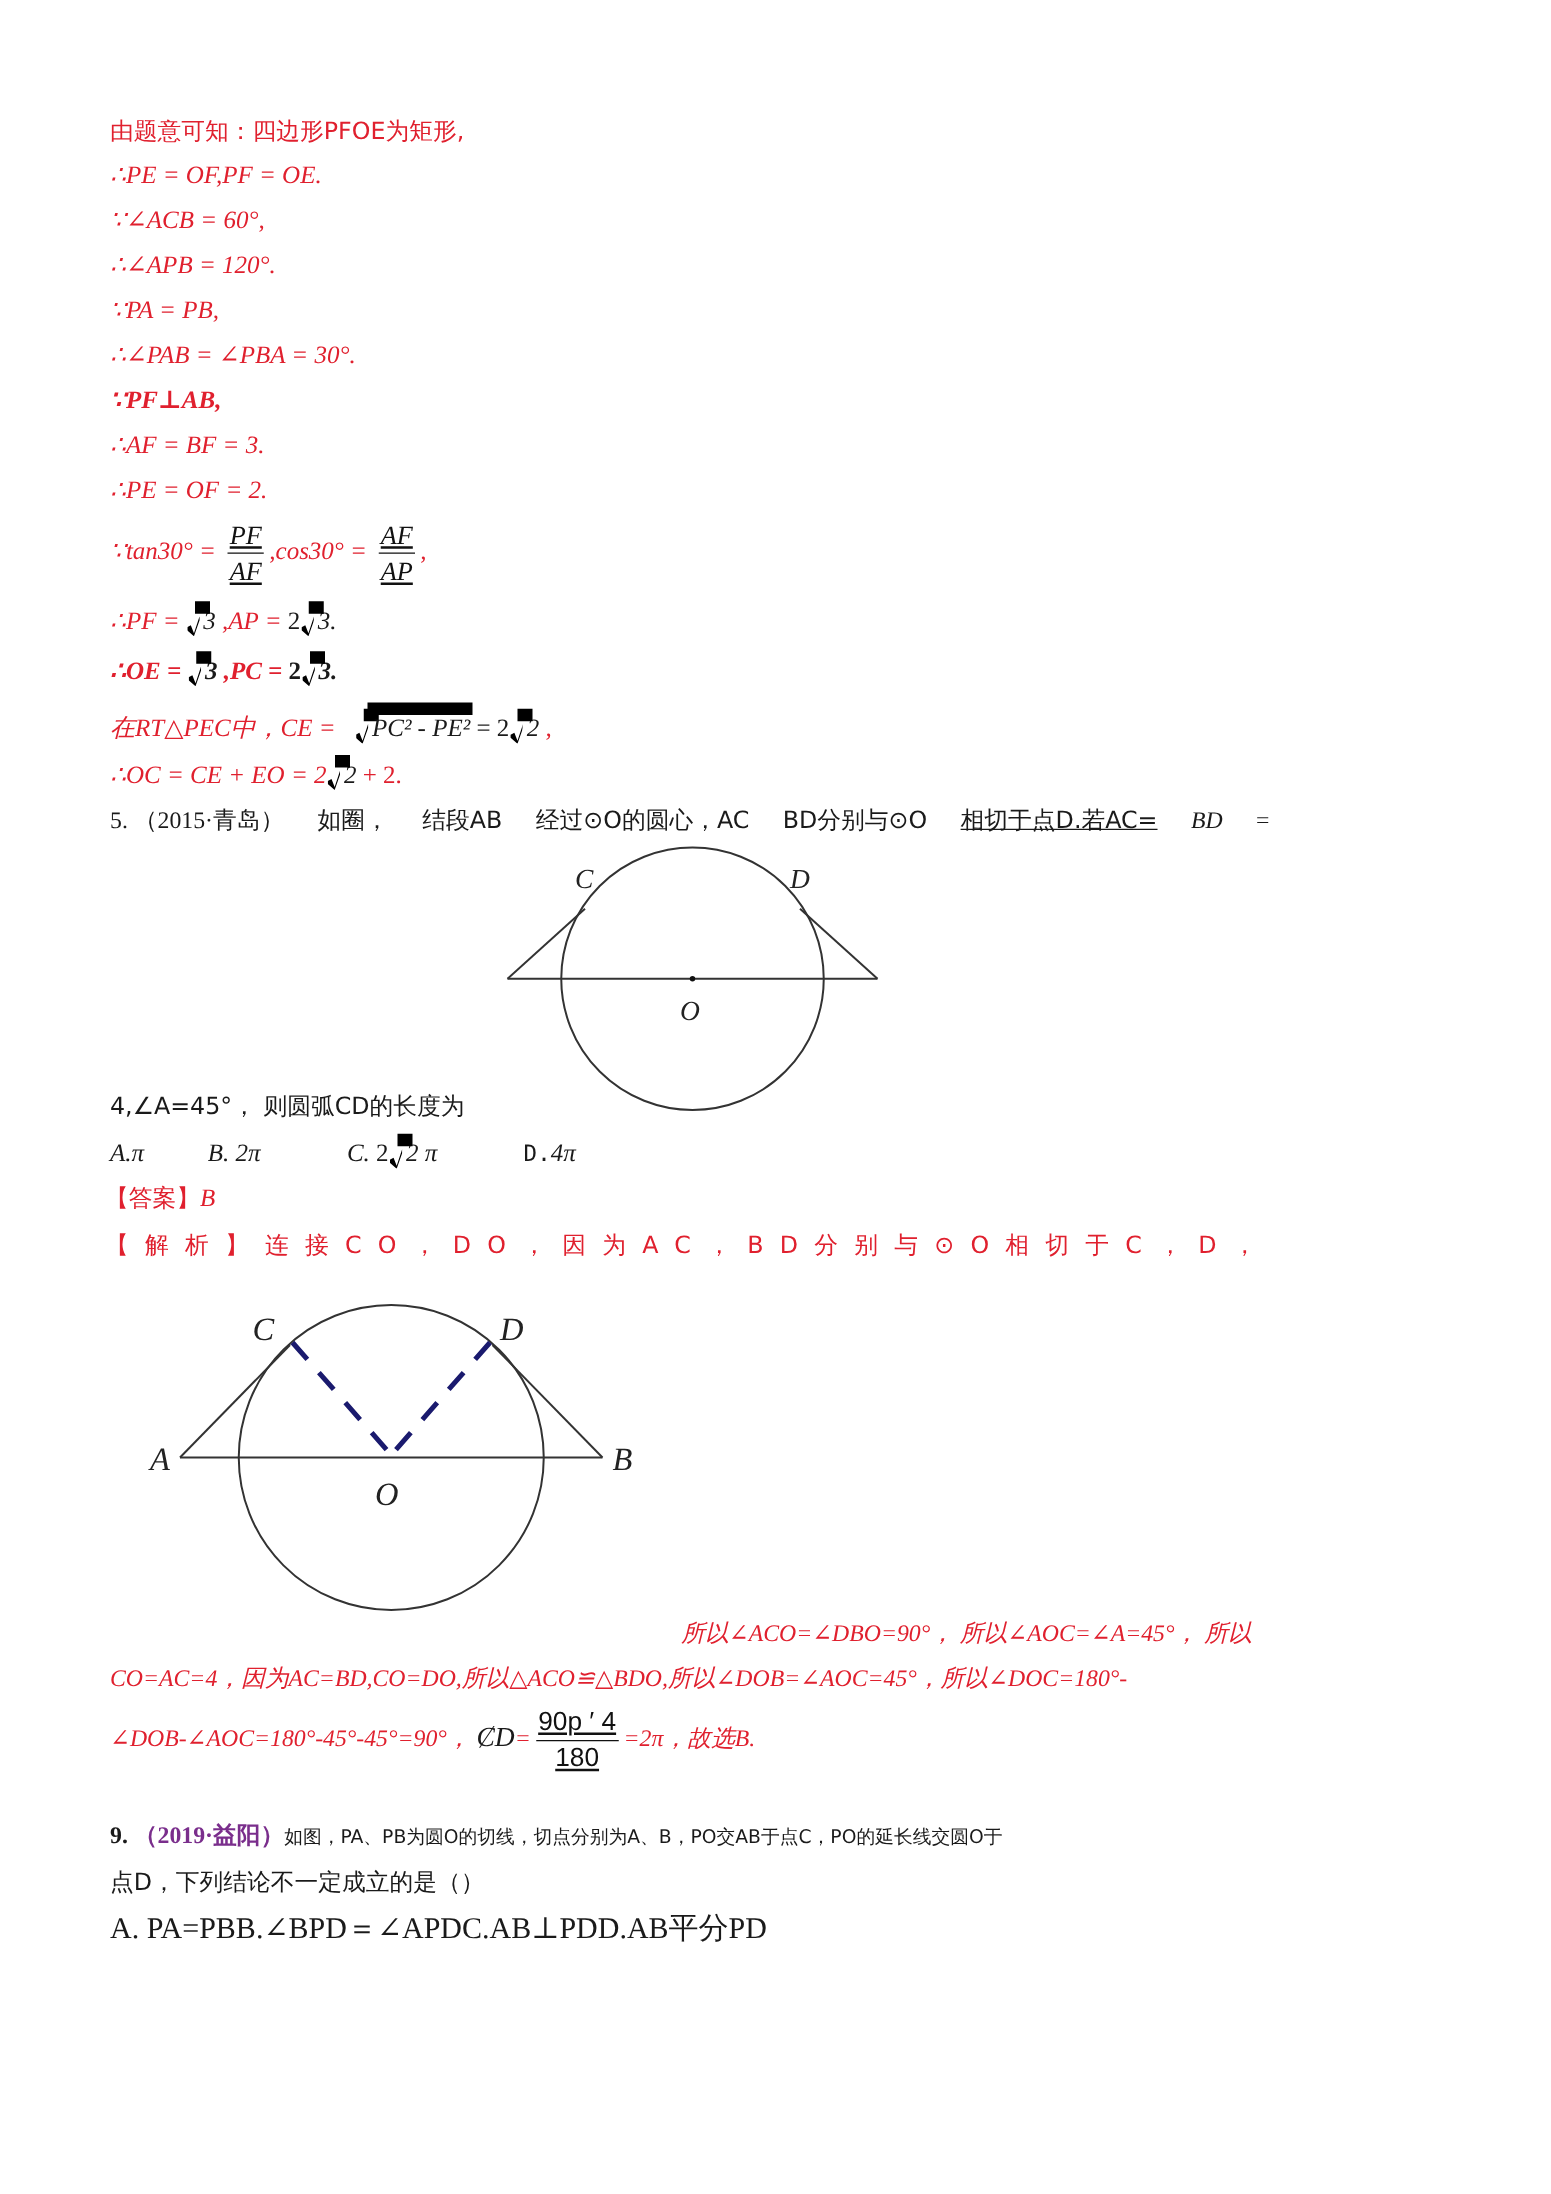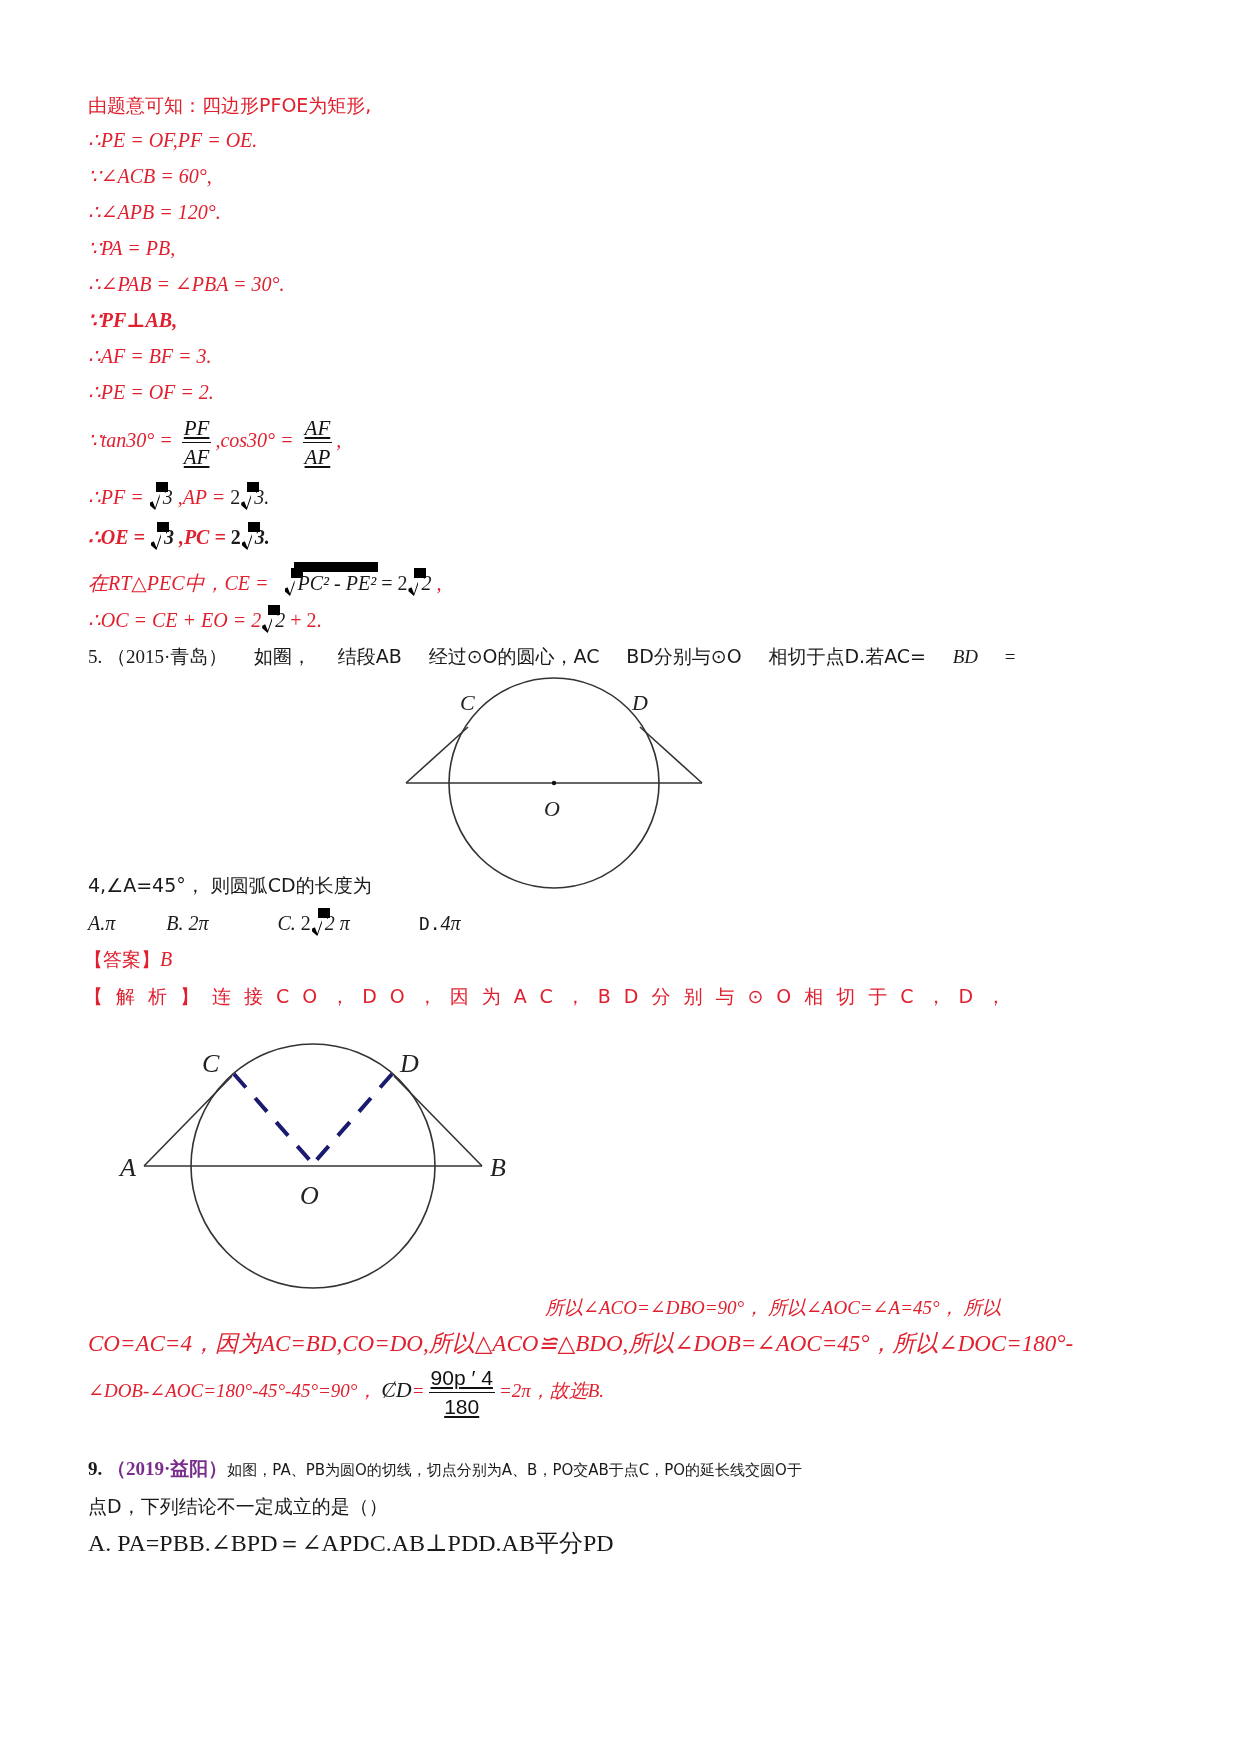--- a/index.html
+++ b/index.html
@@ -57,21 +57,21 @@
   <span>∴OC = CE + EO = 2</span><span class="sq"></span><span class="blk">2</span><span style="font-style:normal"> + 2.</span>
 </div>
 
 <div class="line blk" style="top:643px; font-size:19px;">
   <span>5.</span>
   <span>（2015·青岛）</span>
   <span class="cn" style="margin-left:22px;">如圈，</span>
   <span class="cn" style="margin-left:22px;">结段AB</span>
   <span class="cn" style="margin-left:22px;">经过⊙O的圆心，AC</span>
   <span class="cn" style="margin-left:22px;">BD分别与⊙O</span>
-  <span class="cn" style="margin-left:22px;">相切于点D.若AC=</span>
+  <span class="cn" style="margin-left:22px;text-decoration:underline;">相切于点D.若AC=</span>
   <span class="it" style="margin-left:22px;">BD</span>
   <span style="margin-left:22px;">=</span>
 </div>
 
 <svg style="position:absolute; left:390px; top:670px;" width="320" height="220">
   <circle cx="164" cy="113" r="105" fill="none" stroke="#333" stroke-width="1.6"></circle>
   <line x1="16" y1="113" x2="312" y2="113" stroke="#333" stroke-width="1.6"></line>
   <line x1="16" y1="113" x2="78" y2="57" stroke="#333" stroke-width="1.6"></line>
   <line x1="312" y1="113" x2="250" y2="57" stroke="#333" stroke-width="1.6"></line>
   <circle cx="164" cy="113" r="2.2" fill="#111"></circle>
@@ -105,21 +105,21 @@
   <line x1="134" y1="44" x2="213" y2="134" stroke="#1a1a6e" stroke-width="4" stroke-dasharray="18,14"></line>
   <line x1="292" y1="44" x2="213" y2="134" stroke="#1a1a6e" stroke-width="4" stroke-dasharray="18,14"></line>
   <text x="102" y="42" font-size="26" fill="#222">C</text>
   <text x="300" y="42" font-size="26" fill="#222">D</text>
   <text x="20" y="146" font-size="26" fill="#222">A</text>
   <text x="390" y="146" font-size="26" fill="#222">B</text>
   <text x="200" y="174" font-size="26" fill="#222">O</text>
 </svg>
 
 <div class="line red it" style="top:1295px; left:545px; font-size:19px;">所以∠ACO=∠DBO=90°，    所以∠AOC=∠A=45°，    所以</div>
-<div class="line red it" style="top:1331px; font-size:23px;text-align:center;">CO=AC=4，因为AC=BD,CO=DO,所以△ACO≌△BDO,所以∠DOB=∠AOC=45°，所以∠DOC=180°-</div>
+<div class="line red it" style="top:1331px; font-size:19px;text-align:center;">CO=AC=4，因为AC=BD,CO=DO,所以△ACO≌△BDO,所以∠DOB=∠AOC=45°，所以∠DOC=180°-</div>
 <div class="line red it" style="top:1364px; font-size:19px; line-height:32px;">
   <span>∠DOB-∠AOC=180°-45°-45°=90°，</span>
   <span class="blk" style="font-size:22px;">ȻD</span><span>=</span><span class="frac up"><span class="num">90p ′ 4</span><span class="den">180</span></span><span>=2π，故选B.</span>
 </div>
 
 <div class="line blk" style="top:1456px; font-size:19px;">
   <span style="font-weight:bold;">9.</span>
   <span class="purple">（2019·益阳）</span><span class="cn" style="font-size:15px;">如图，PA、PB为圆O的切线，切点分别为A、B，PO交AB于点C，PO的延长线交圆O于</span>
 </div>
 <div class="line blk cn" style="top:1493px;">点D，下列结论不一定成立的是（）</div>

